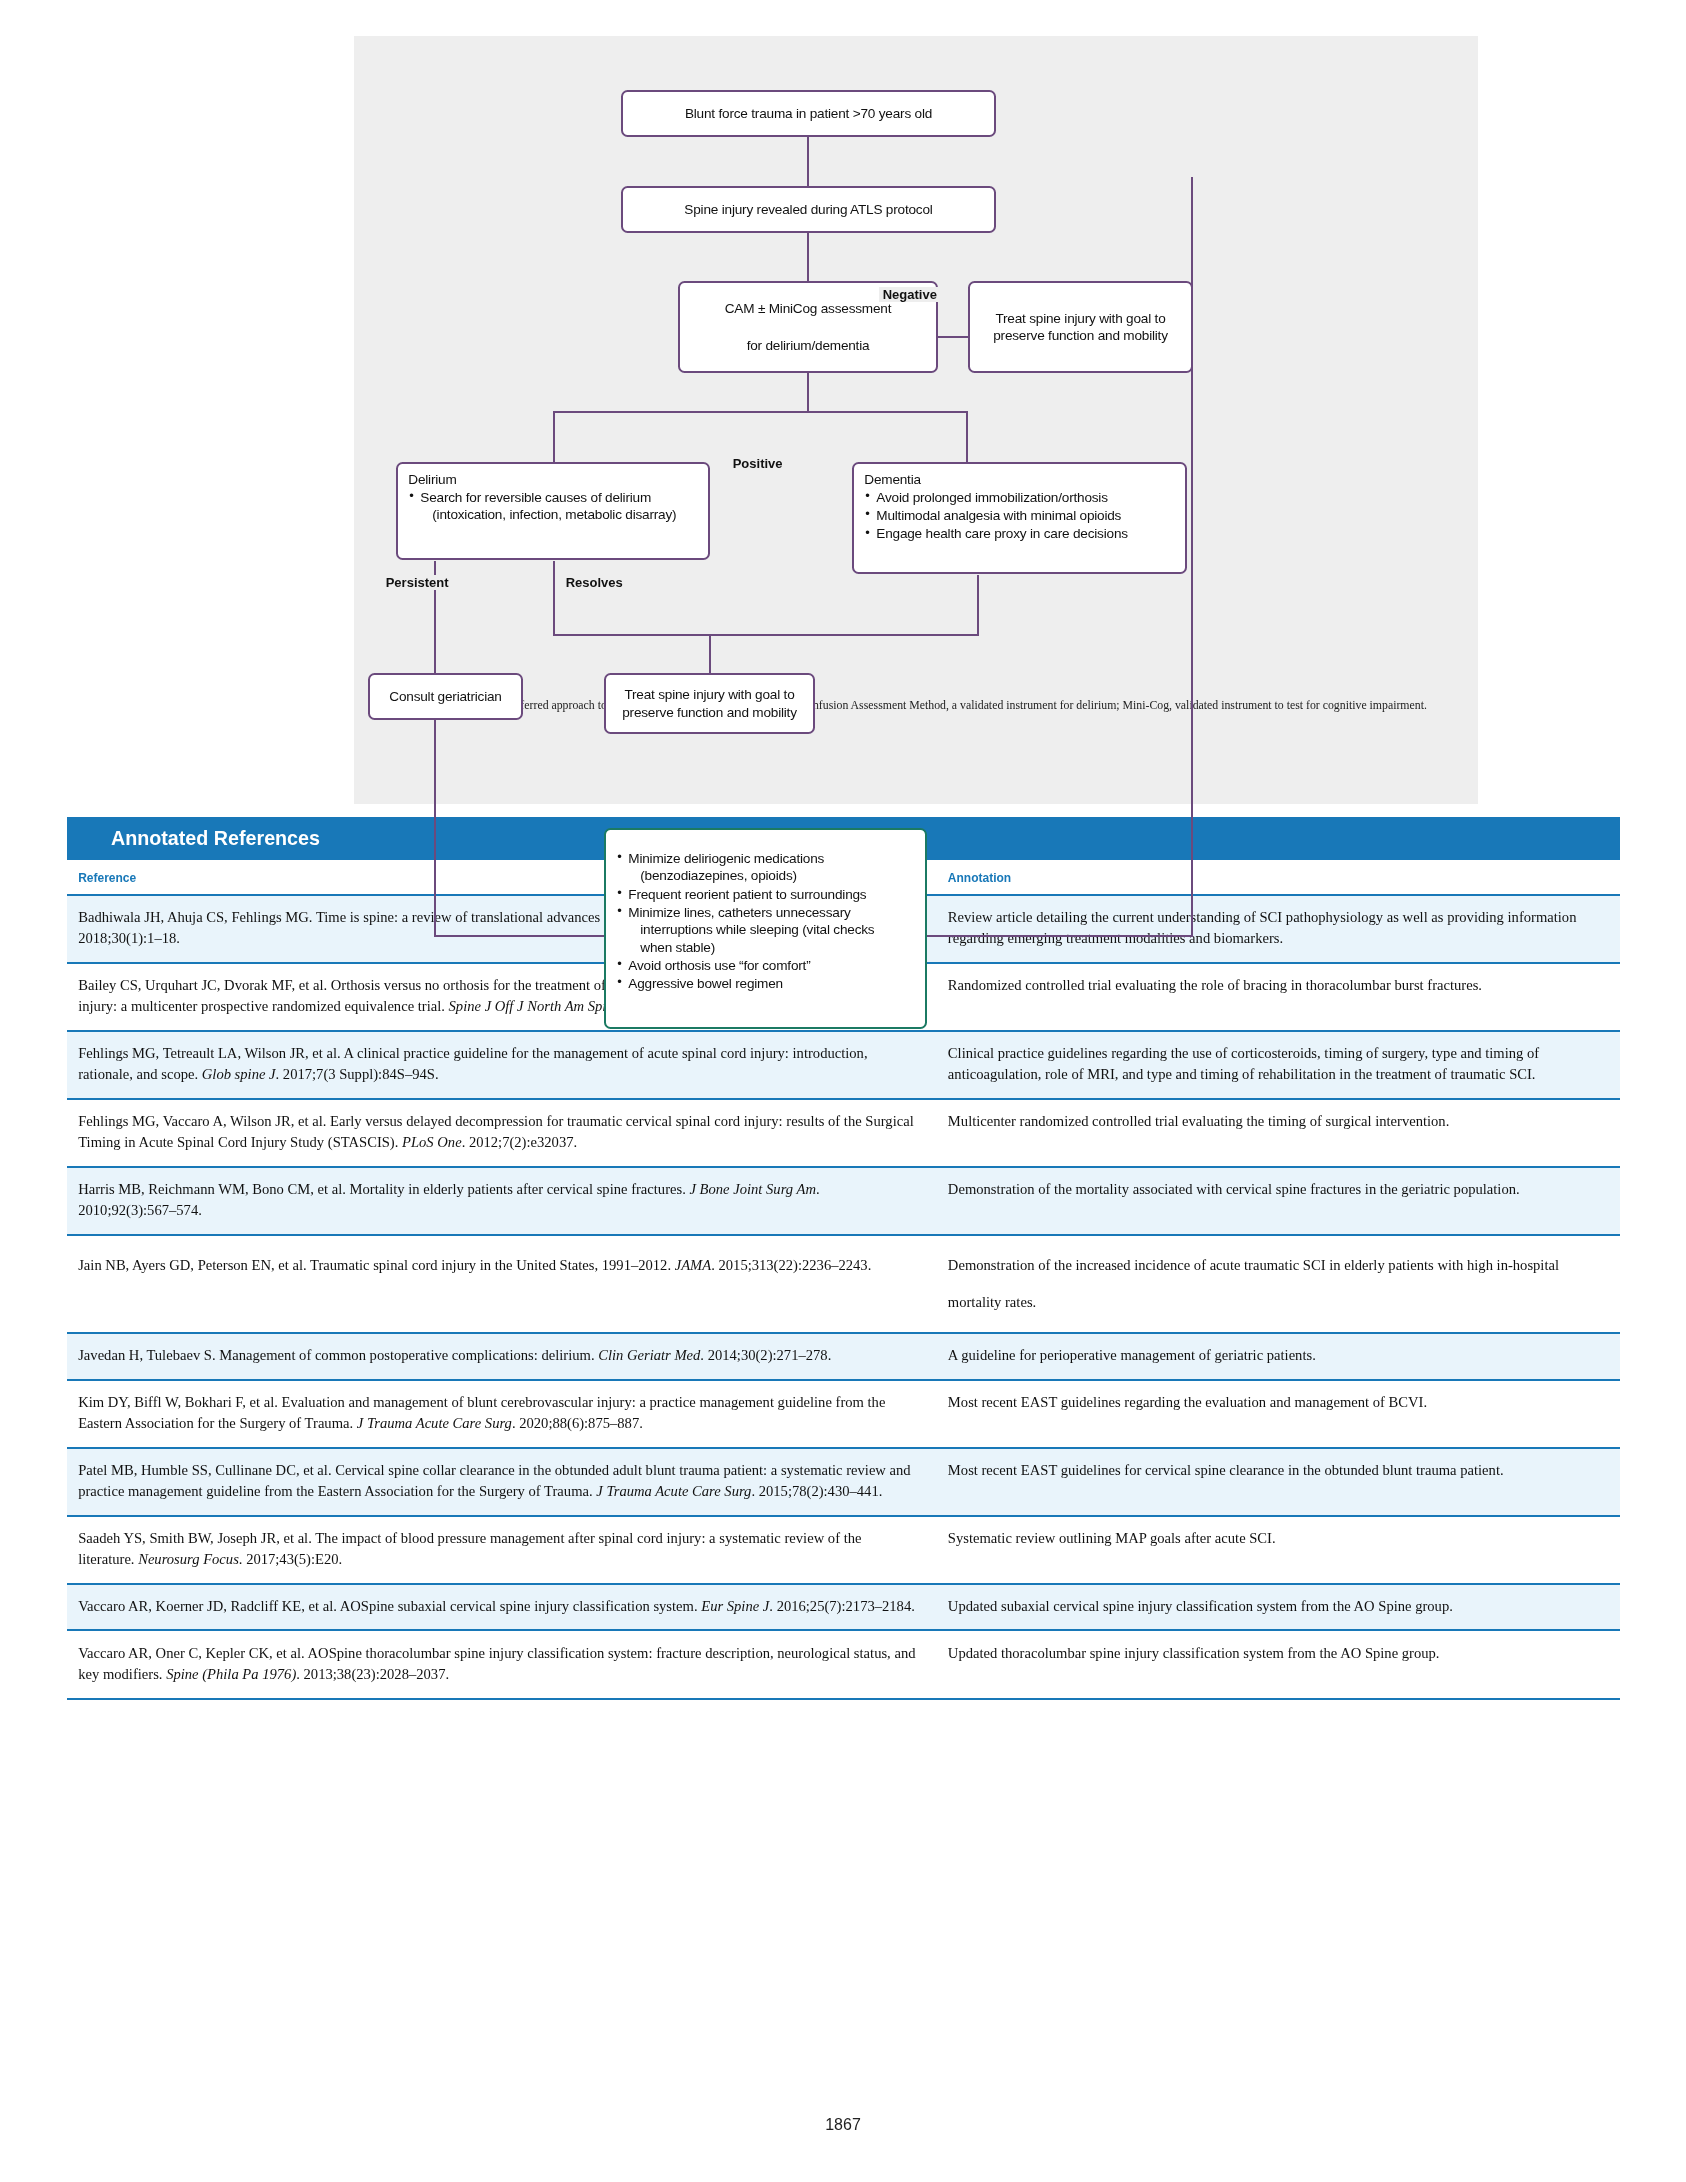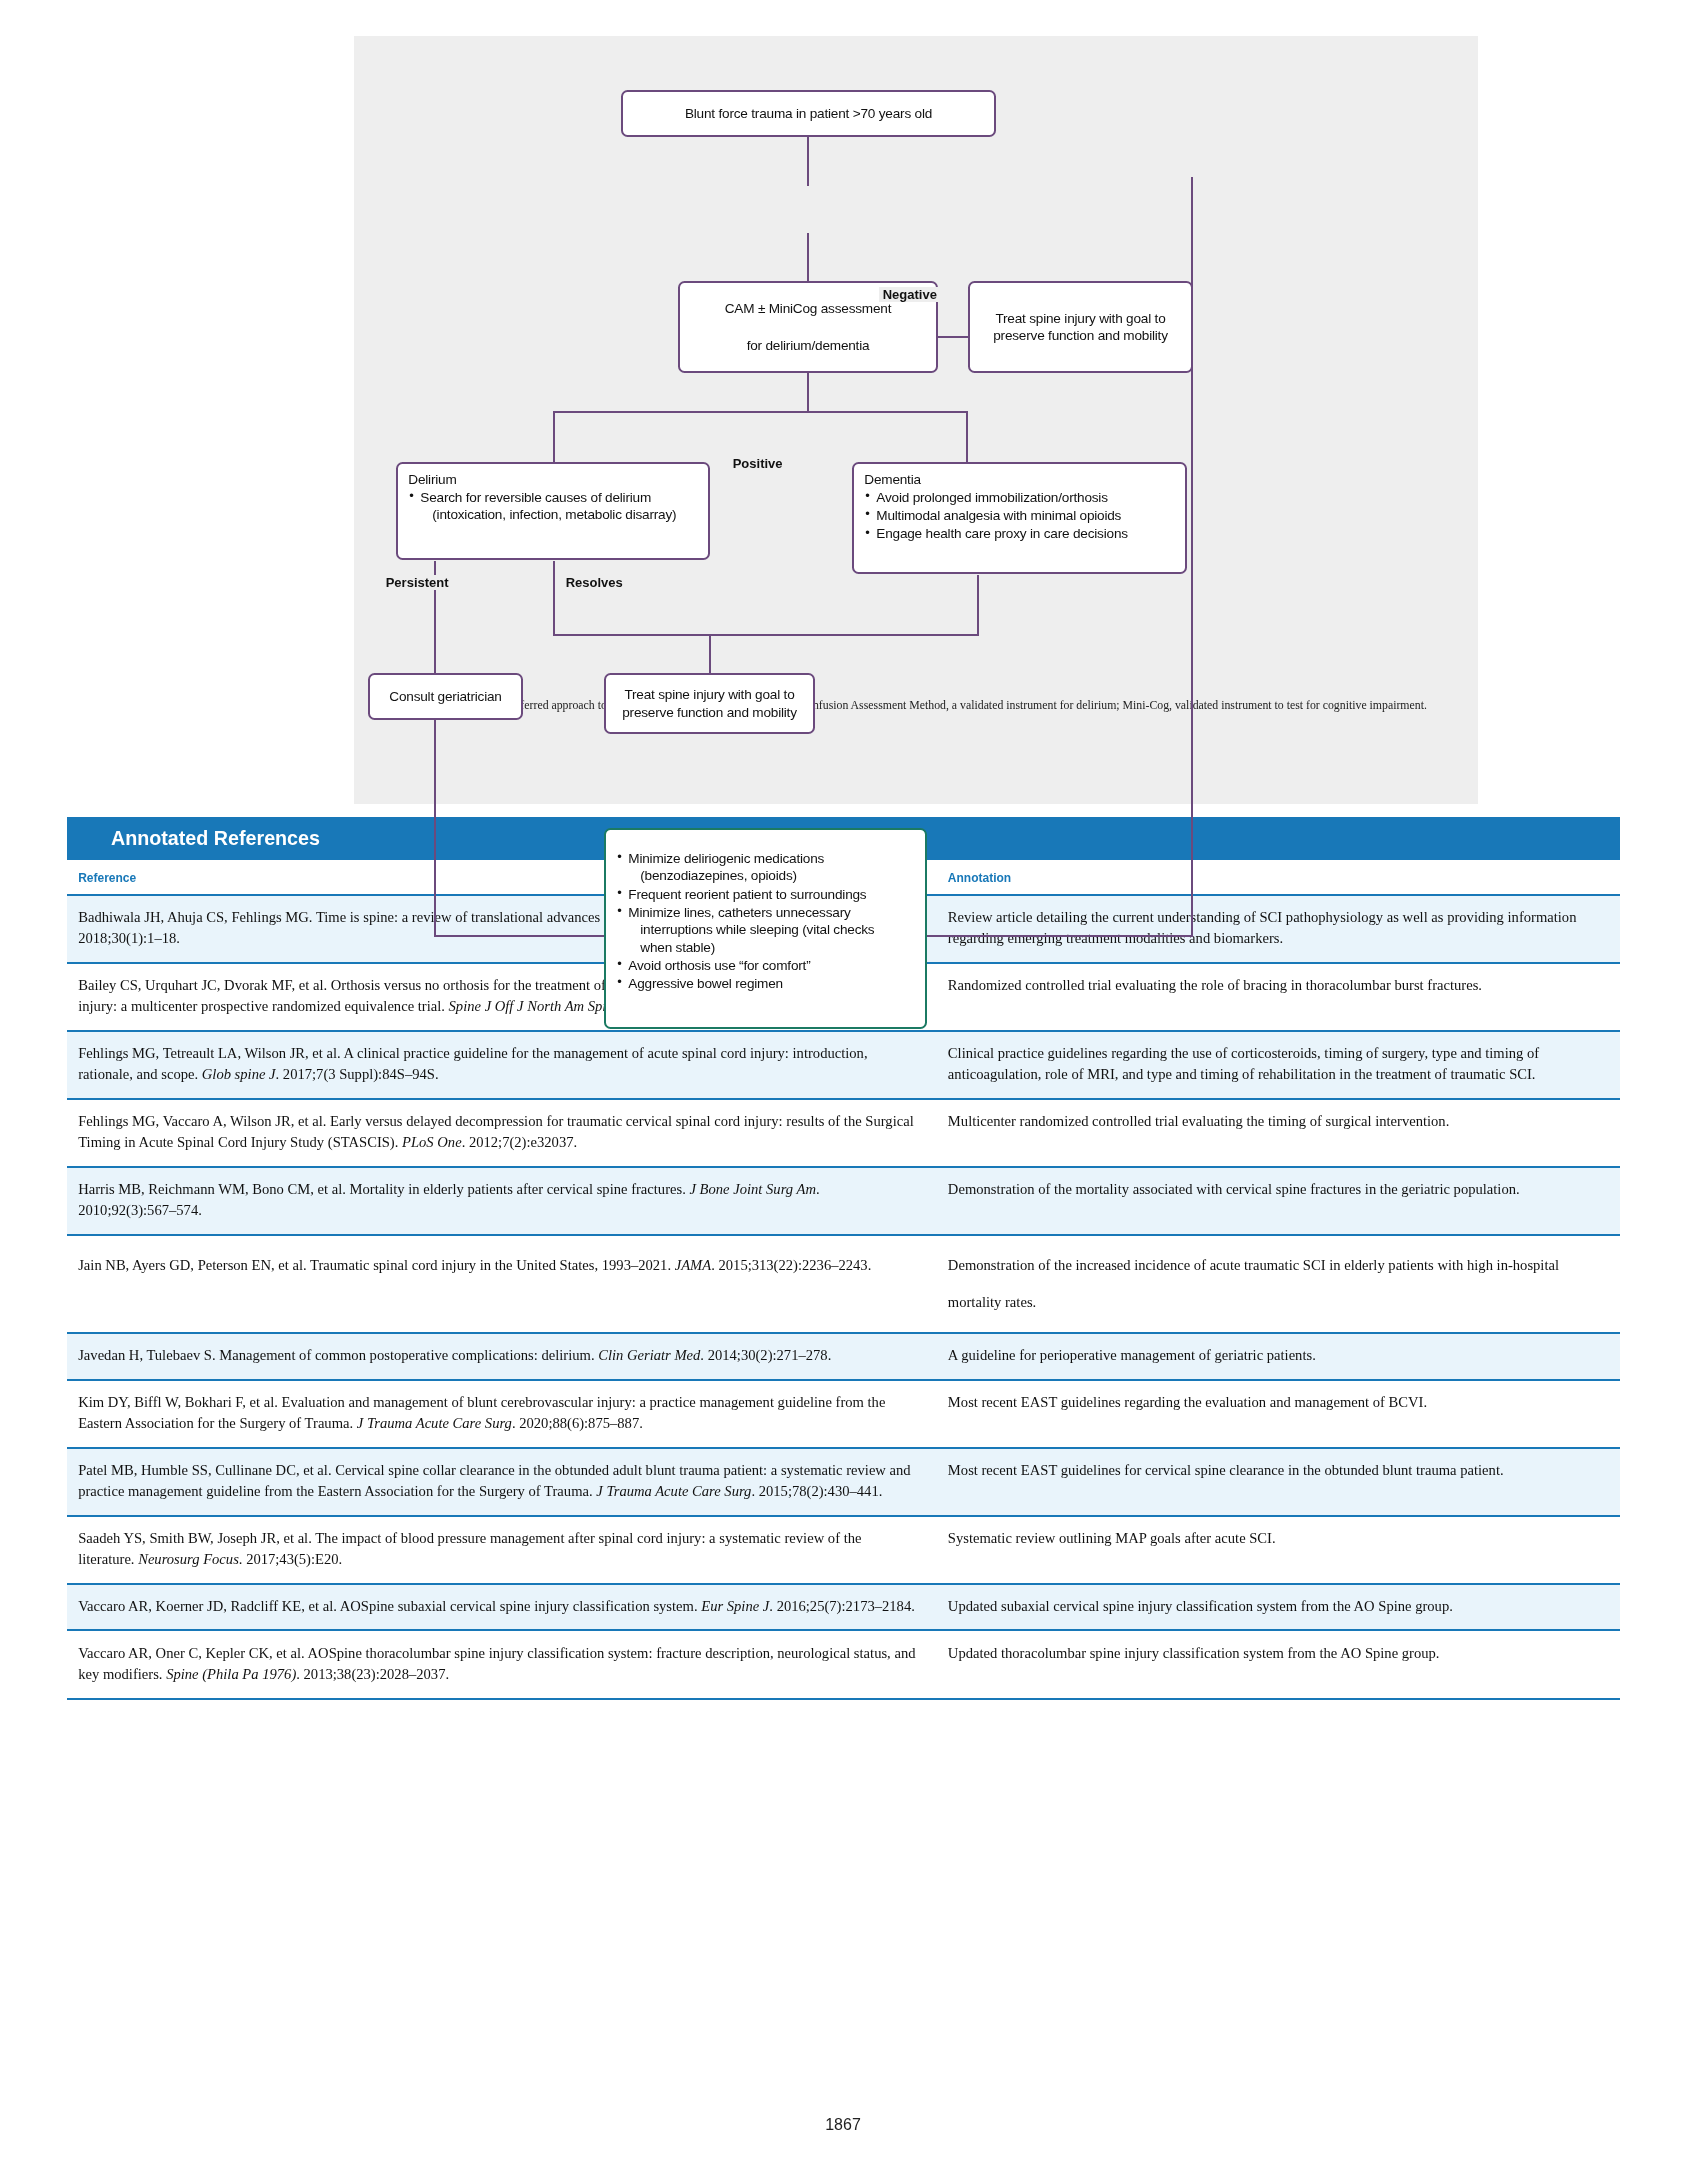--- a/index.html
+++ b/index.html
@@ -204,20 +204,23 @@
   <div class="ln v" style="left:80px; top:637px; height:263px;"></div>
   <div class="ln h" style="left:80px; top:899px; width:173px;"></div>
 
   <div class="ln v" style="left:837px; top:141px; height:760px;"></div>
   <div class="ln h" style="left:573px; top:899px; width:265px;"></div>
 
   <div class="node center" style="left:267px; top:54px; width:375px; height:47px;">
     <span>Blunt force trauma in patient &gt;70 years old</span>
   </div>
 
+  <div class="node center" style="left:267px; top:150px; width:375px; height:47px;">
+    <span>Spine injury revealed during ATLS protocol</span>
+  </div>
 
   <div class="node center" style="left:324px; top:245px; width:260px; height:92px; flex-direction:column;gap:20px;">
     <span>CAM ± MiniCog assessment</span>
     <span>for delirium/dementia</span>
   </div>
 
   <div class="node center" style="left:614px; top:245px; width:225px; height:92px; flex-direction:column;">
     <span>Treat spine injury with goal to</span>
     <span>preserve function and mobility</span>
   </div>
@@ -314,21 +317,21 @@
         </tr>
         <tr>
           <td><span>Fehlings MG, Vaccaro A, Wilson JR, et al. Early versus delayed decompression for traumatic cervical spinal cord injury: results of the Surgical Timing in Acute Spinal Cord Injury Study (STASCIS). </span><span class="it">PLoS One</span><span>. 2012;7(2):e32037.</span></td>
           <td>Multicenter randomized controlled trial evaluating the timing of surgical intervention.</td>
         </tr>
         <tr class="shaded">
           <td><span>Harris MB, Reichmann WM, Bono CM, et al. Mortality in elderly patients after cervical spine fractures. </span><span class="it">J Bone Joint Surg Am</span><span>. 2010;92(3):567–574.</span></td>
           <td>Demonstration of the mortality associated with cervical spine fractures in the geriatric population.</td>
         </tr>
         <tr class=" tall">
-          <td><span>Jain NB, Ayers GD, Peterson EN, et al. Traumatic spinal cord injury in the United States, 1993–2021. </span><span class="it">JAMA</span><span>. 2015;313(22):2236–2243.</span></td>
+          <td><span>Jain NB, Ayers GD, Peterson EN, et al. Traumatic spinal cord injury in the United States, 1991–2012. </span><span class="it">JAMA</span><span>. 2015;313(22):2236–2243.</span></td>
           <td>Demonstration of the increased incidence of acute traumatic SCI in elderly patients with high in-hospital mortality rates.</td>
         </tr>
         <tr class="shaded">
           <td><span>Javedan H, Tulebaev S. Management of common postoperative complications: delirium. </span><span class="it">Clin Geriatr Med</span><span>. 2014;30(2):271–278.</span></td>
           <td>A guideline for perioperative management of geriatric patients.</td>
         </tr>
         <tr>
           <td><span>Kim DY, Biffl W, Bokhari F, et al. Evaluation and management of blunt cerebrovascular injury: a practice management guideline from the Eastern Association for the Surgery of Trauma. </span><span class="it">J Trauma Acute Care Surg</span><span>. 2020;88(6):875–887.</span></td>
           <td>Most recent EAST guidelines regarding the evaluation and management of BCVI.</td>
         </tr>

